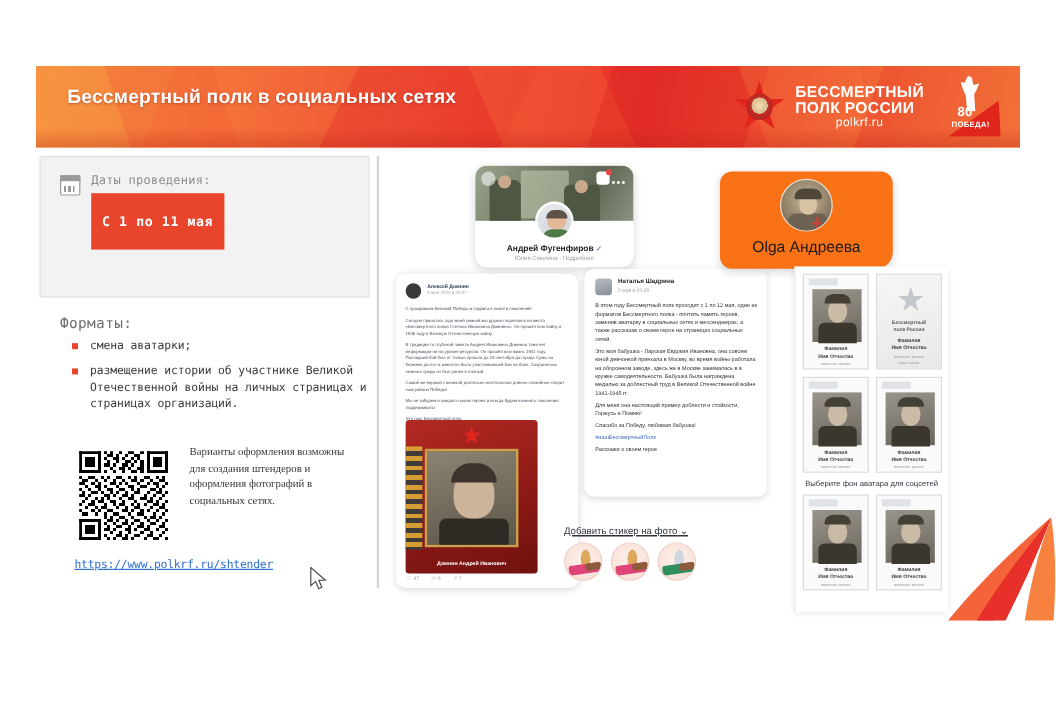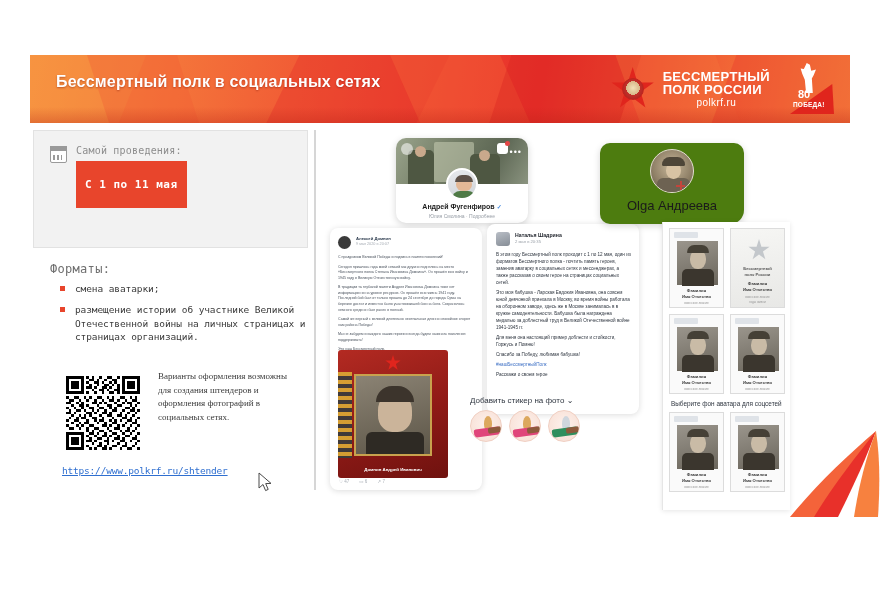--- a/index.html
+++ b/index.html
@@ -179,38 +179,38 @@
   }
   .fb-head { position:absolute; left:9px; top:8px; display:flex; gap:5px; align-items:flex-start; }
   .fb-av { width:14px; height:14px; border-radius:3px; background:linear-gradient(160deg,#b9bec6,#868d96); }
   .fb-auth { font-size:5.2px; color:#1d2129; font-weight:bold; }
   .fb-time { font-size:4.2px; color:#9aa0a8; margin-top:1px; }
   .fb-body { position:absolute; left:9px; top:28px; width:136px; font-size:4.6px; color:#2f3640; line-height:1.52; }
   .fb-body p { margin-bottom:3px; }
   .fb-tag { color:#3b6ec4; }
 
   
-  .sticker-wrap { position:absolute; left:470px; top:396px; width:180px; }
+  .sticker-wrap { position:absolute; left:470px; top:438px; width:180px;text-decoration:underline; }
   .sticker-title { font-size:8px; color:#2f3640; margin-bottom:5px; }
   .sticker-row { display:flex; gap:7px; }
   .sticker {
     width:32px; height:32px; border-radius:50%;
     background:radial-gradient(circle at 50% 45%, #fdf1ec 0%, #f7ddd2 100%);
     border:1px solid #f0cfc2; position:relative; overflow:hidden;
   }
   .st-bird { position:absolute; left:13px; top:5px; width:8px; height:15px; border-radius:50% 50% 45% 45%; background:#dca85e; }
   .st-rib { position:absolute; left:3px; top:17px; width:26px; height:8px; border-radius:2px; background:#e0457a; transform:rotate(-8deg); }
   .st-rib2 { position:absolute; left:17px; top:16px; width:13px; height:6px; border-radius:2px; background:#8d5a3c; transform:rotate(-8deg); }
   .st3 .st-rib { background:#2f8f5e; }
   .st3 .st-bird { background:#cfd6dd; }
 
   
   .olga-card {
     position:absolute; left:600px; top:143px; width:144px; height:81px;
-    background:#4d7c0f; border-radius:10px 10px 14px 10px; box-shadow:0 2px 7px rgba(0,0,0,.16);padding-left:20px;
+    background:#f97316; border-radius:10px 10px 14px 10px; box-shadow:0 2px 7px rgba(0,0,0,.16);padding-left:20px;
   }
   .olga-av {
     position:absolute; left:50px; top:6px; width:44px; height:44px; border-radius:50%;
     background:radial-gradient(circle at 50% 40%, #c8b79a 0%, #8e7f66 60%, #5a5040 100%);
     overflow:hidden; border:1px solid #e4ded3;
   }
   .ol-face { position:absolute; left:15px; top:12px; width:15px; height:17px; border-radius:48%; background:#d8c3a4; }
   .ol-cap { position:absolute; left:11px; top:7px; width:23px; height:9px; border-radius:10px 10px 2px 2px; background:#4e4638; }
   .ol-coat { position:absolute; left:6px; top:28px; width:33px; height:18px; border-radius:6px 6px 0 0; background:#6d6252; }
   .ol-cross { position:absolute; left:25px; top:31px; width:9px; height:9px; }
@@ -285,21 +285,21 @@
         <div class="v80-num">80</div>
         <div class="v80-word">ПОБЕДА!</div>
       </div>
     </div>
   </div>
 
   <div class="info-card">
     <div class="info-row row-dates">
       <div class="ic ic-cal"></div>
       <div>
-        <div class="lbl">Самой проведения:</div>
+        <div class="lbl">Даты проведения:</div>
         <div class="badge-date">С 1 по 11 мая</div>
       </div>
     </div>
   </div>
 
   <div class="vdiv"></div>
 
   <div class="formats-title">Форматы:</div>
   <div class="fmt-list">
     <div class="fmt-item">

